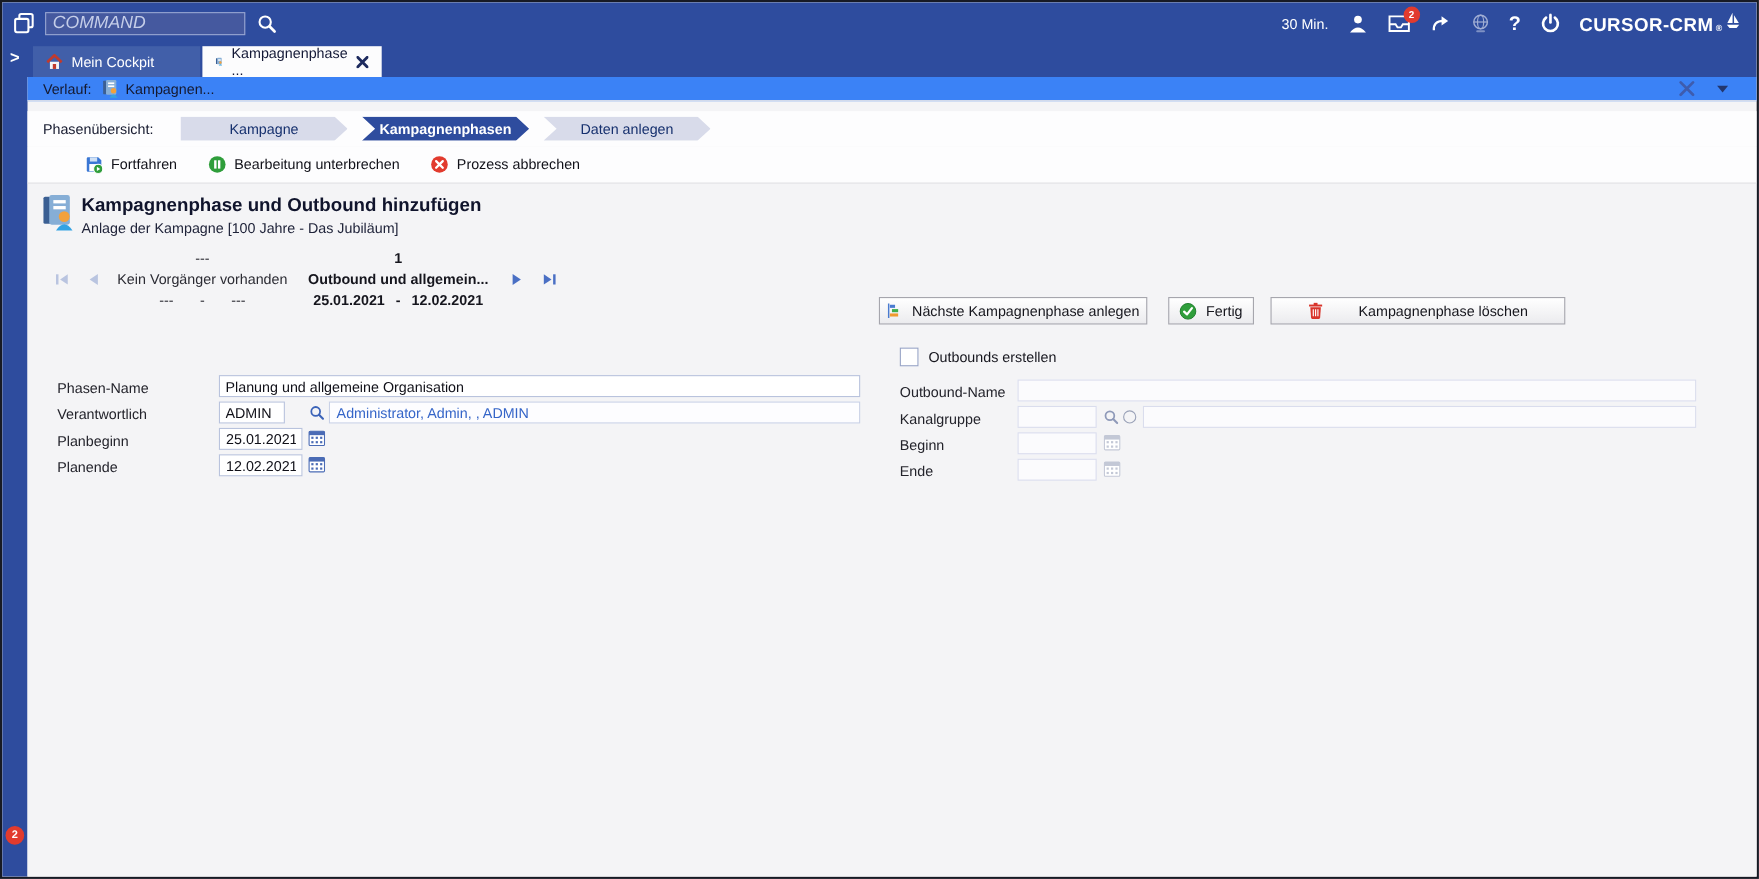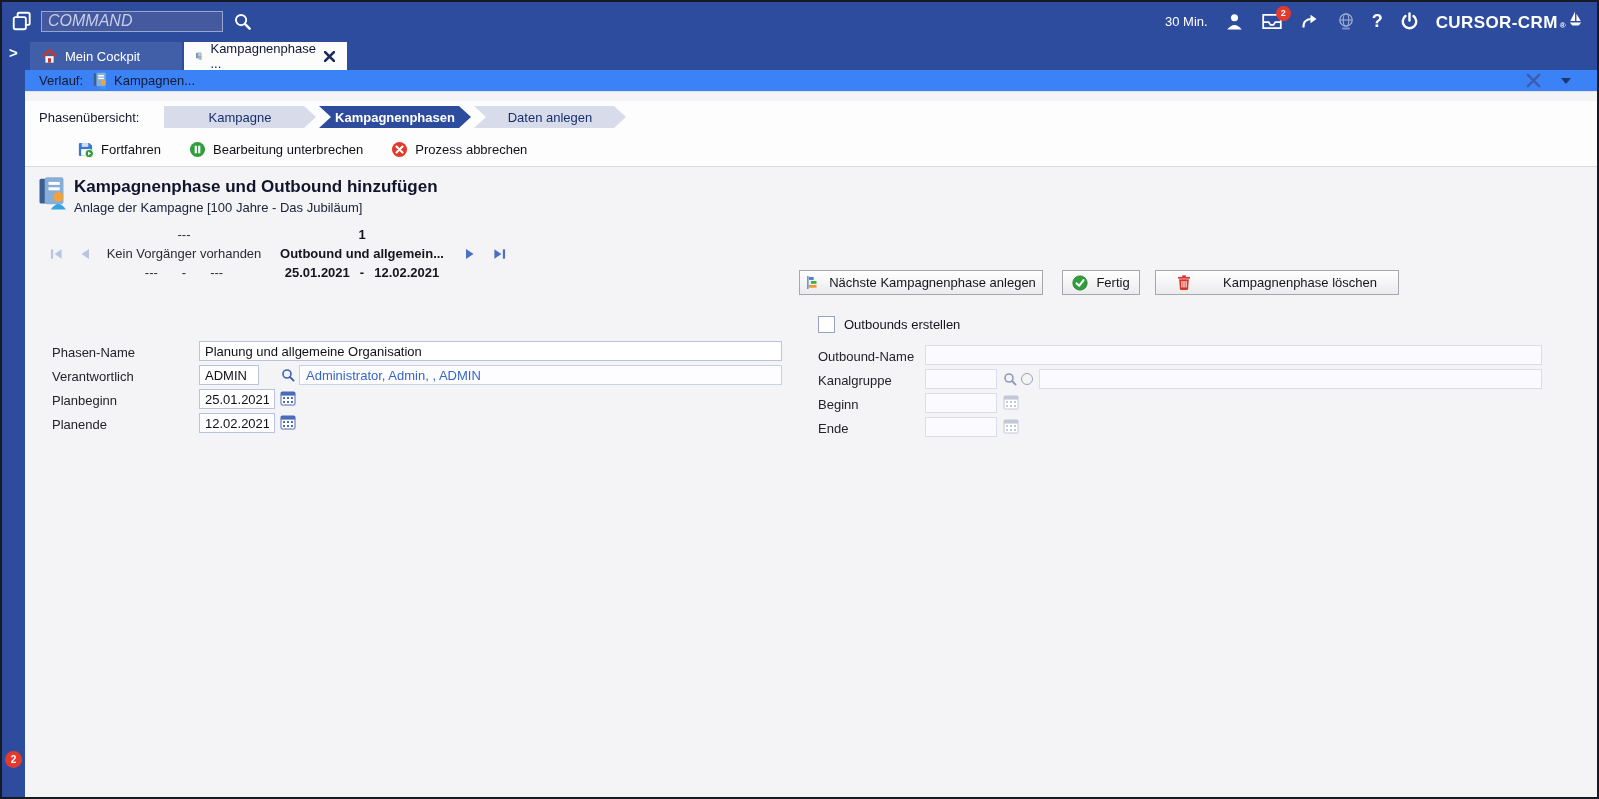--- a/index.html
+++ b/index.html
@@ -63,21 +63,21 @@
   .caret-down {
     width:0; height:0; border-left:5px solid transparent; border-right:5px solid transparent;
     border-top:6px solid #22366e; cursor:pointer;
   }
   
   .row-phases {
     position:absolute; left:23px; top:99px; right:0; height:32px; background:#fdfdfe;
     display:flex; align-items:center; font-size:13px; padding-left:14px;
   }
   .phases-label { width:125px; color:#15192e; }
-  .steps { display:flex; gap:3px; margin-left:0; }
+  .steps { display:flex; gap:13px; margin-left:0; }
   .step {
     height:22px; width:152px; display:flex; align-items:center; justify-content:center;
     font-size:13px; cursor:pointer;
     background:#d8dbea; color:#16306e;
     clip-path:polygon(0 0, calc(100% - 12px) 0, 100% 50%, calc(100% - 12px) 100%, 0 100%, 12px 50%);
   }
   .step.first { clip-path:polygon(0 0, calc(100% - 12px) 0, 100% 50%, calc(100% - 12px) 100%, 0 100%); }
   .step.active { background:#2e4c9e; color:#fff; font-weight:bold; }
   
   .row-toolbar {
@@ -101,21 +101,21 @@
   .reccol.cur .recdates { gap:10px; }
   
   .actions { position:absolute; left:774px; top:103px; height:25px; }
   .btn {
     position:absolute; height:25px; background:linear-gradient(#ffffff,#ebebee);
     border:1px solid #a6a6ad; display:flex; align-items:center; justify-content:center;
     gap:8px; font-size:13px; color:#15151c; cursor:pointer; font-family:"Liberation Sans",sans-serif;
   }
   .btn-next { left:0; width:244px; }
   .btn-done { left:263px; width:78px; }
-  .btn-delete { left:356px; width:244px;gap:32px; }
+  .btn-delete { left:356px; width:268px;gap:32px; }
   
   .chk-row { position:absolute; left:793px; top:149px; display:flex; align-items:center; gap:9px; font-size:13px; color:#15151d; }
   .chk {
     appearance:none; -webkit-appearance:none; width:17px; height:17px; margin:0;
     background:#fff; border:1px solid #97a3c6; cursor:pointer;
   }
   .flabel { position:absolute; font-size:13px; color:#23232b; }
   .finput {
     position:absolute; height:20px; border:1px solid #b9c3dd; background:#fff;
     font-family:"Liberation Sans",sans-serif; font-size:13px; padding:0 5px; color:#101018; outline:none;

